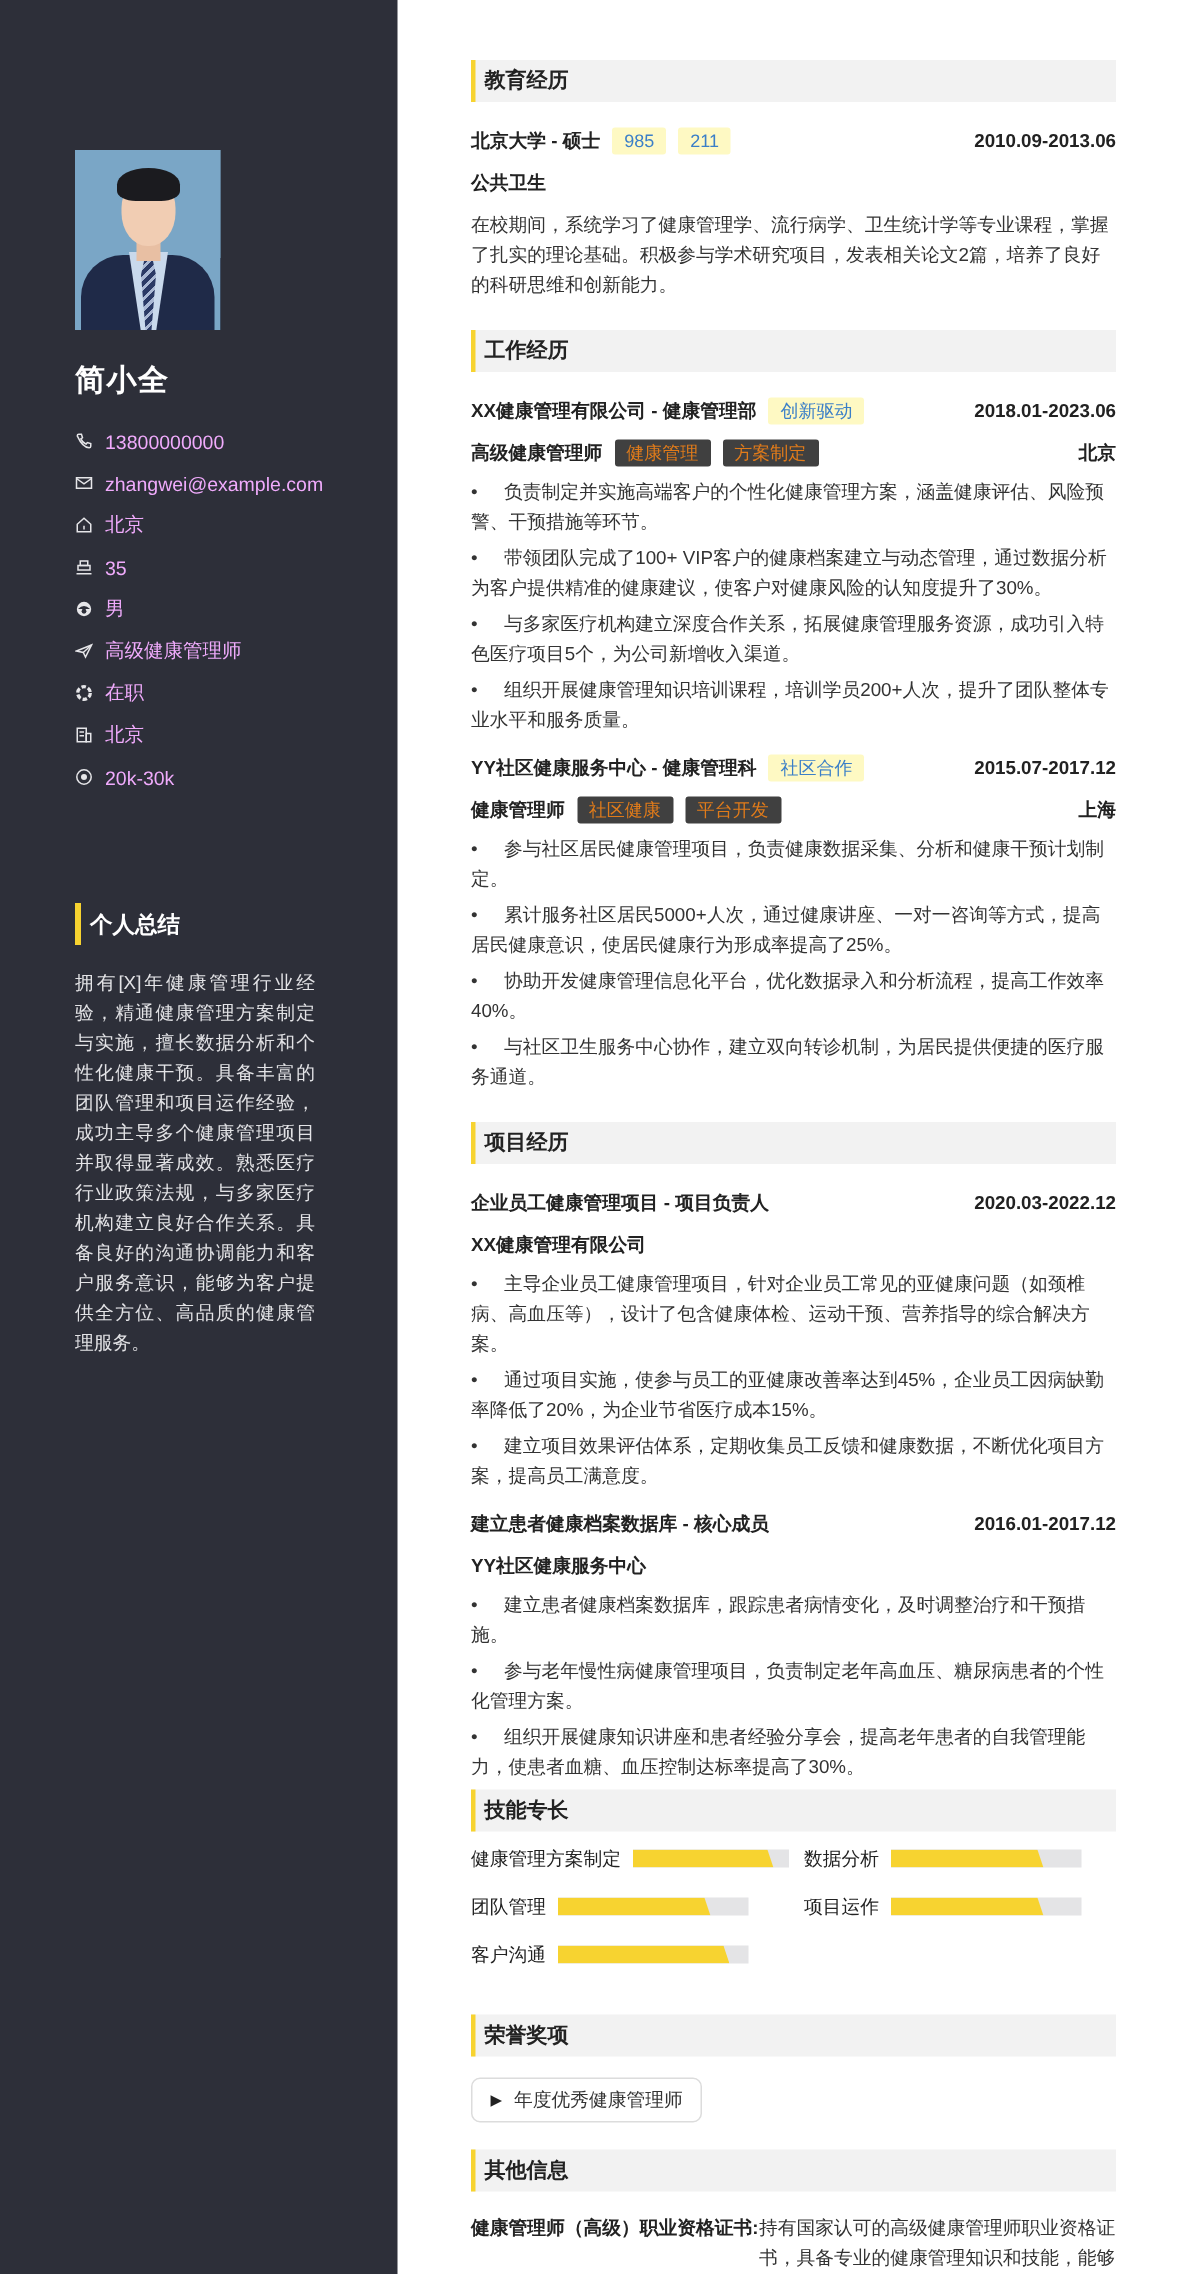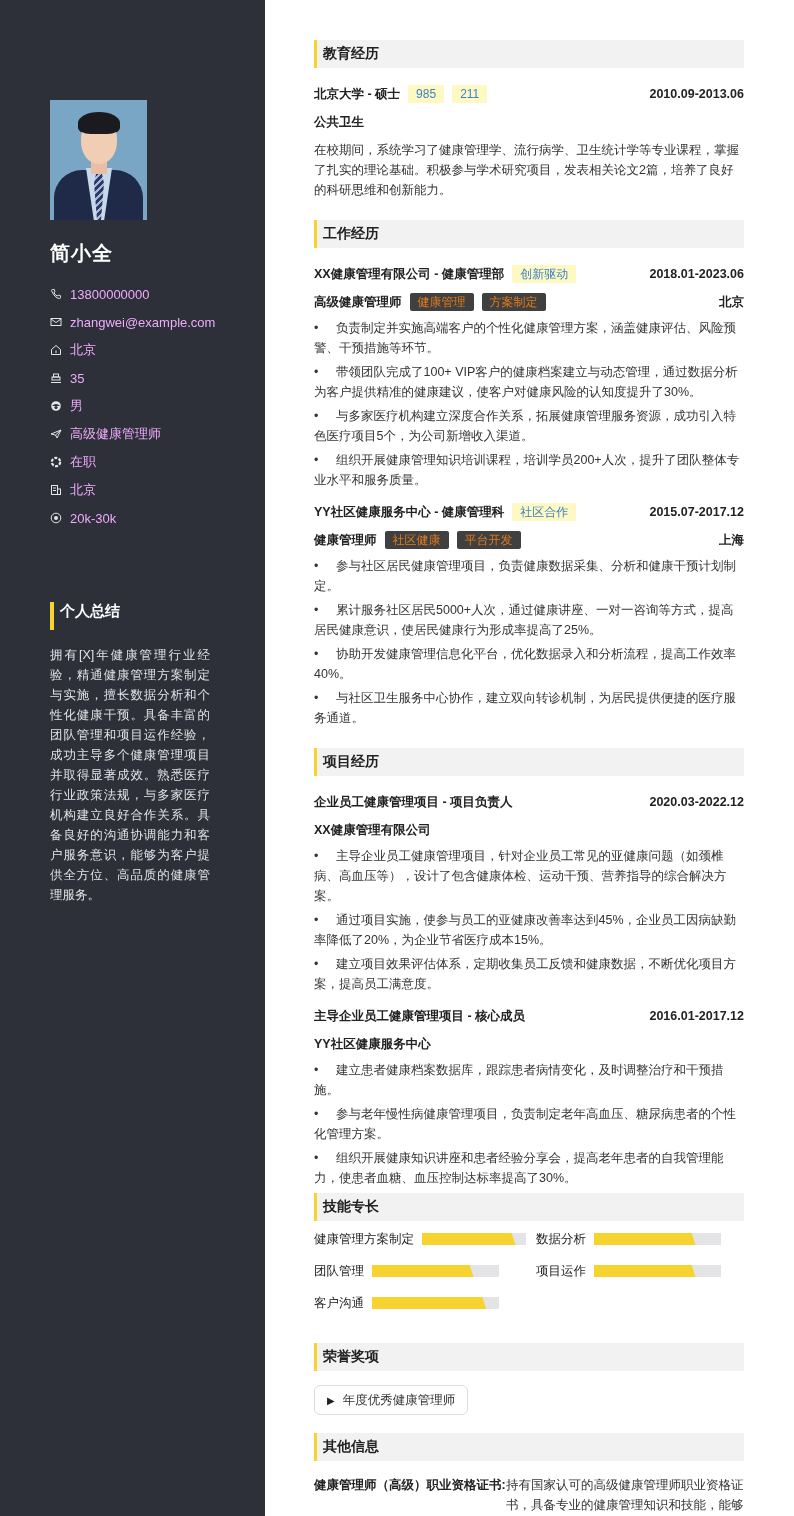--- a/index.html
+++ b/index.html
@@ -46,21 +46,21 @@
   .contacts { position: absolute; left: 50px; top: 280px; width: 210px; }
   .contact-row {
     display: flex; align-items: center; height: 28px; font-size: 13px; color: #f0abfc;
   }
   .contact-row .ic {
     width: 12px; height: 12px; margin-right: 8px; display: inline-flex; align-items: center; justify-content: center;
   }
   .contact-row .ic svg { width: 12px; height: 12px; }
 
   .summary-title {
-    position: absolute; left: 50px; top: 602px; height: 28px; display: flex; align-items: flex-start;
+    position: absolute; left: 50px; top: 602px; height: 28px; display: flex; align-items: center;
     font-size: 15px; font-weight: bold; color: #ffffff;
   }
   .summary-title .bar { width: 4px; height: 28px; background: #f7d330; margin-right: 6px; }
   .summary-text {
     position: absolute; left: 50px; top: 645px; width: 160px; font-size: 12.5px; line-height: 20px;
     color: #e3e3e6; text-align: justify;
   }
 
   .main { position: absolute; left: 314px; top: 40px; width: 430px; }
   .section-header {
@@ -295,21 +295,21 @@
       <div class="sub">XX健康管理有限公司</div>
       <ul class="bullets">
         <li><span class="dot">•</span><span>主导企业员工健康管理项目，针对企业员工常见的亚健康问题（如颈椎病、高血压等），设计了包含健康体检、运动干预、营养指导的综合解决方案。</span></li>
         <li><span class="dot">•</span><span>通过项目实施，使参与员工的亚健康改善率达到45%，企业员工因病缺勤率降低了20%，为企业节省医疗成本15%。</span></li>
         <li><span class="dot">•</span><span>建立项目效果评估体系，定期收集员工反馈和健康数据，不断优化项目方案，提高员工满意度。</span></li>
       </ul>
     </div>
 
     <div style="margin-top:8px;">
       <div class="row-head">
-        <div class="left">主导企业员工健康管理项目 - 核心成员</div>
+        <div class="left">建立患者健康档案数据库 - 核心成员</div>
         <div class="right">2016.01-2017.12</div>
       </div>
       <div class="sub">YY社区健康服务中心</div>
       <ul class="bullets">
         <li><span class="dot">•</span><span>建立患者健康档案数据库，跟踪患者病情变化，及时调整治疗和干预措施。</span></li>
         <li><span class="dot">•</span><span>参与老年慢性病健康管理项目，负责制定老年高血压、糖尿病患者的个性化管理方案。</span></li>
         <li><span class="dot">•</span><span>组织开展健康知识讲座和患者经验分享会，提高老年患者的自我管理能力，使患者血糖、血压控制达标率提高了30%。</span></li>
       </ul>
     </div>
   </section>

